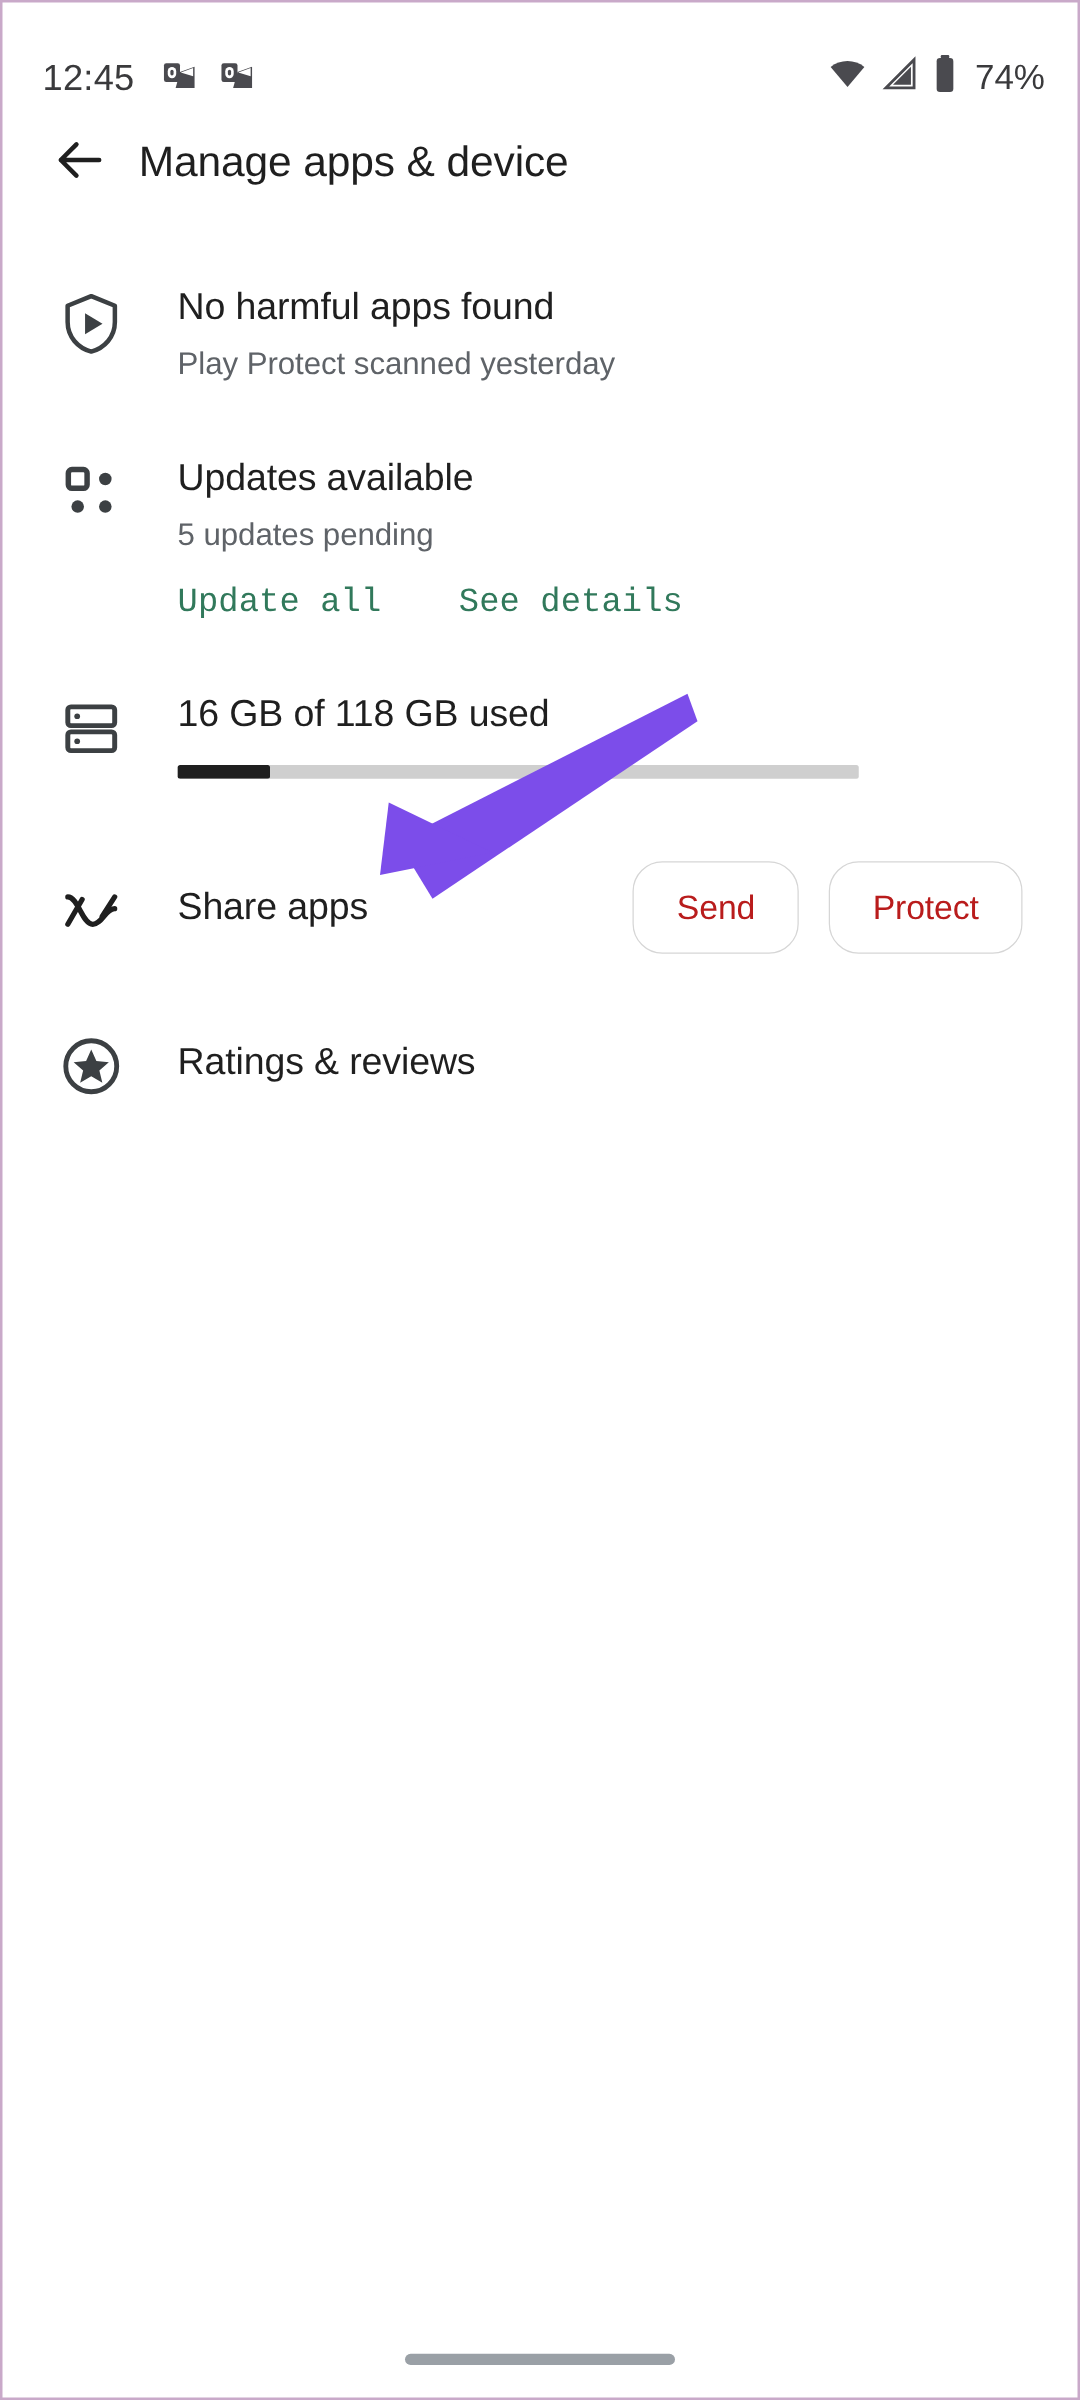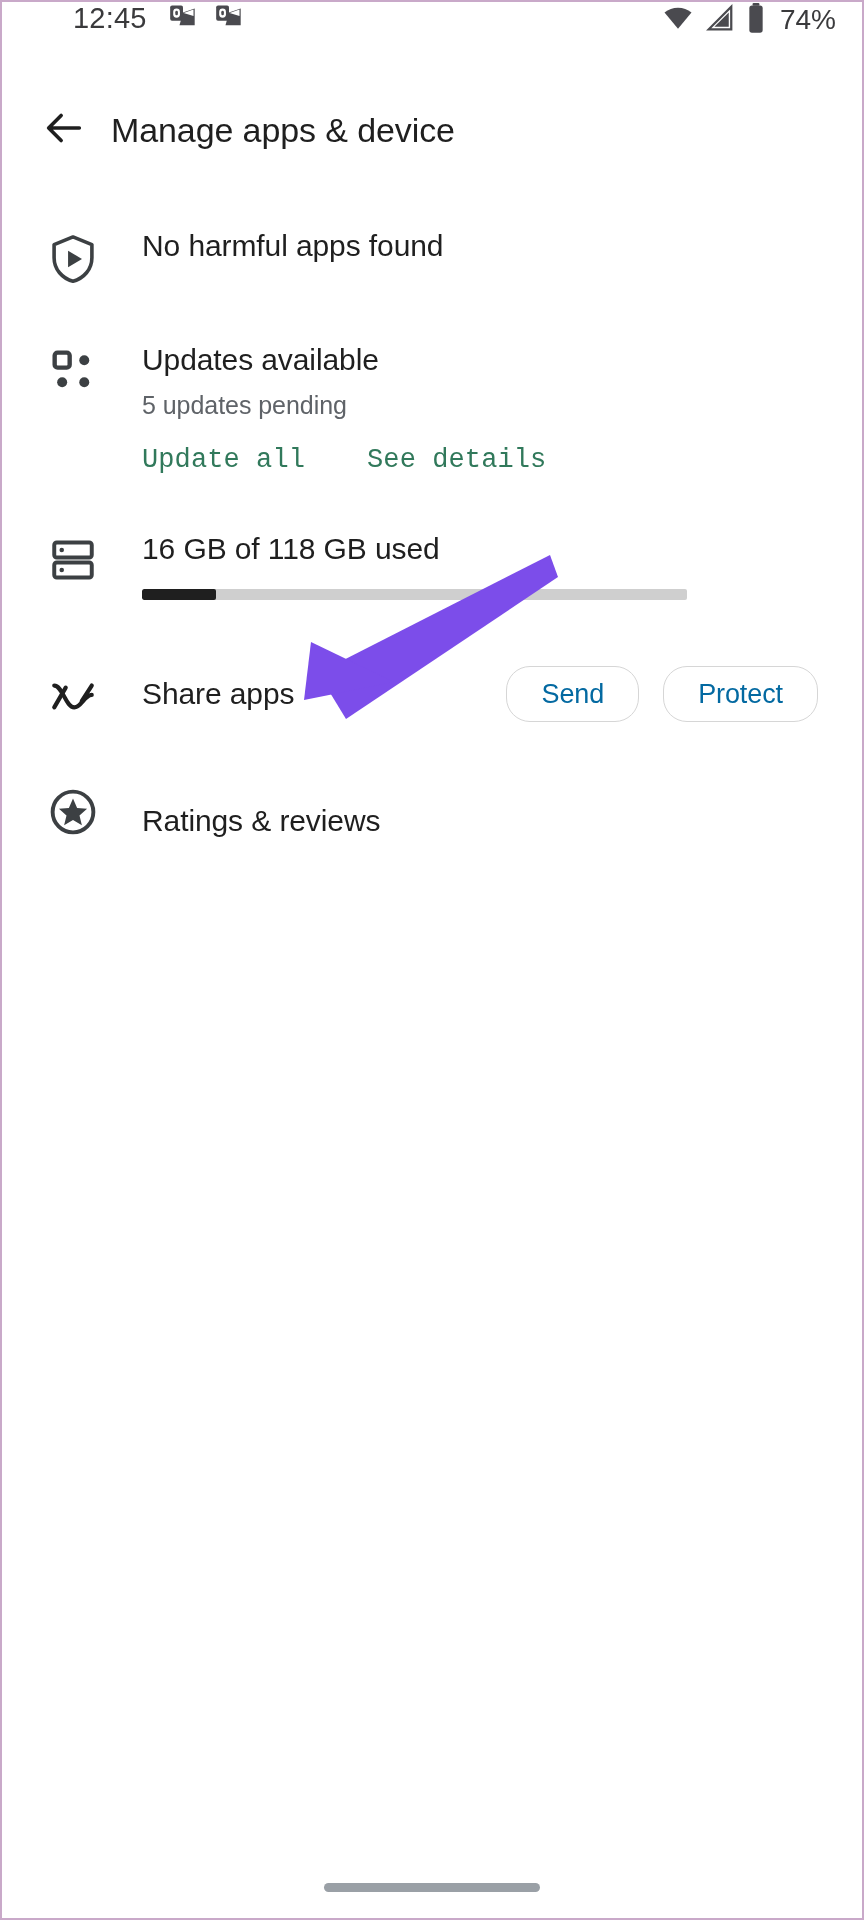--- a/index.html
+++ b/index.html
@@ -14,24 +14,23 @@
     width: 864px; height: 1920px;
     background: #ffffff;
     border: 2px solid #c9a9c9;
     overflow: hidden;
   }
 
   
   .statusbar {
     height: 78px;
     display: flex;
-    align-items: flex-start;
+    align-items: flex-end;
     padding: 0 26px 0 32px;
     color: #3c3c43;
-    margin-left: 39px;
   }
   .sb-time {
     font-size: 29px;
     letter-spacing: 0.2px;
     color: #3a3a3c;
   }
   .sb-left-icons { display: flex; align-items: center; gap: 18px; margin-left: 22px; }
   .sb-right { margin-left: auto; display: flex; align-items: center; gap: 11px; }
   .sb-batt-text { font-size: 28px; color: #3a3a3c; margin-left: 3px; }
 
@@ -115,21 +114,21 @@
 
   
   #row-play-protect { margin-top: 46px; }
   
   #row-updates { margin-top: 54px; }
   
   #row-storage { margin-top: 54px; }
   
   #row-share { margin-top: 66px; align-items: center; }
   
-  #row-ratings { margin-top: 58px; align-items: flex-end; }
+  #row-ratings { margin-top: 58px; align-items: center; }
 
   .progress-track {
     margin-top: 20px;
     height: 11px;
     background: #cfcfcf;
     border-radius: 2px;
     width: 545px;
     overflow: hidden;
   }
   .progress-fill {
@@ -141,24 +140,24 @@
   .share-line { display: flex; align-items: center; width: 100%; }
   .share-label {
     font-size: 30px; color: #1f1f1f;
     letter-spacing: -0.1px;
   }
   .share-buttons { margin-left: auto; display: flex; gap: 24px; }
   .pill-btn {
     border: 1.5px solid #d6d6d6;
     border-radius: 24px;
     padding: 4px 34px;
-    height: 56px;
+    height: 74px;
     display: flex; align-items: center; justify-content: center;
     font-size: 27px;
-    color: #0369a1;
+    color: #b91c1c;
     background: #fff;
     letter-spacing: -0.1px;
   }
 
   .ratings-label {
     font-size: 30px; color: #1f1f1f;
     letter-spacing: -0.1px;
   }
 
   
@@ -246,20 +245,21 @@
 
     <div class="row" id="row-play-protect">
       <div class="row-icon">
         <svg width="54" height="54" viewBox="0 0 24 24">
           <path d="M12 2.2 L20.4 5.6 V11.4 C20.4 16.6 16.8 20.6 12 21.9 C7.2 20.6 3.6 16.6 3.6 11.4 V5.6 Z" fill="none" stroke="#3c4043" stroke-width="1.6" stroke-linejoin="round"></path>
           <path d="M9.8 8.3 L16 12 L9.8 15.7 Z" fill="#3c4043"></path>
         </svg>
       </div>
       <div class="row-body">
         <div class="row-title">No harmful apps found</div>
+        <div class="row-sub">Play Protect scanned yesterday</div>
       </div>
     </div>
 
     <div class="row" id="row-updates">
       <div class="row-icon">
         <svg width="50" height="50" viewBox="0 0 24 24">
           <rect x="3.2" y="3.2" width="7.2" height="7.2" rx="1.4" fill="none" stroke="#3c4043" stroke-width="2.1"></rect>
           <circle cx="17.4" cy="6.8" r="2.4" fill="#3c4043"></circle>
           <circle cx="6.8" cy="17.4" r="2.4" fill="#3c4043"></circle>
           <circle cx="17.4" cy="17.4" r="2.4" fill="#3c4043"></circle>

